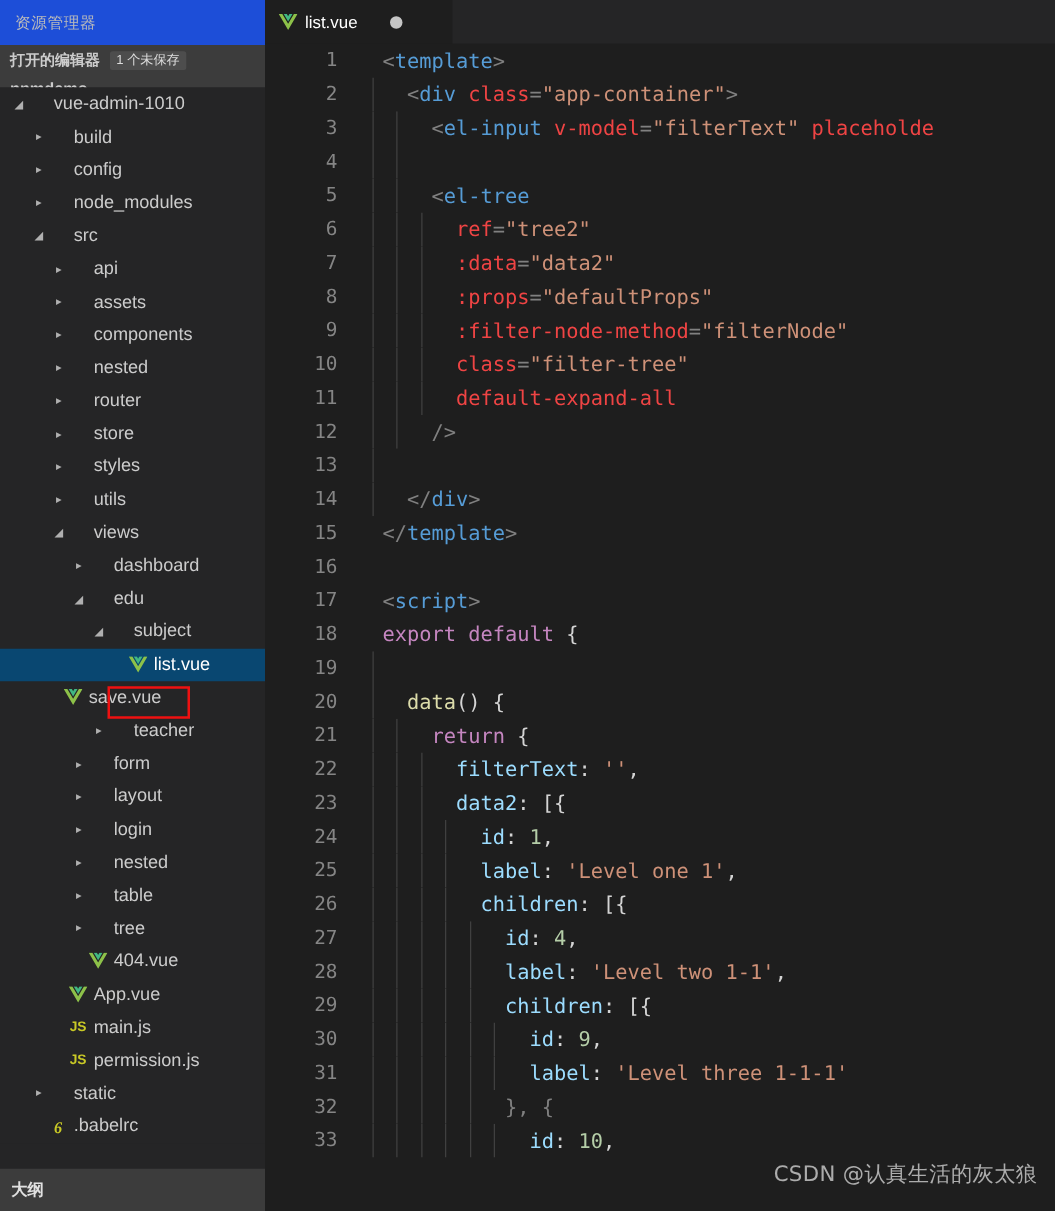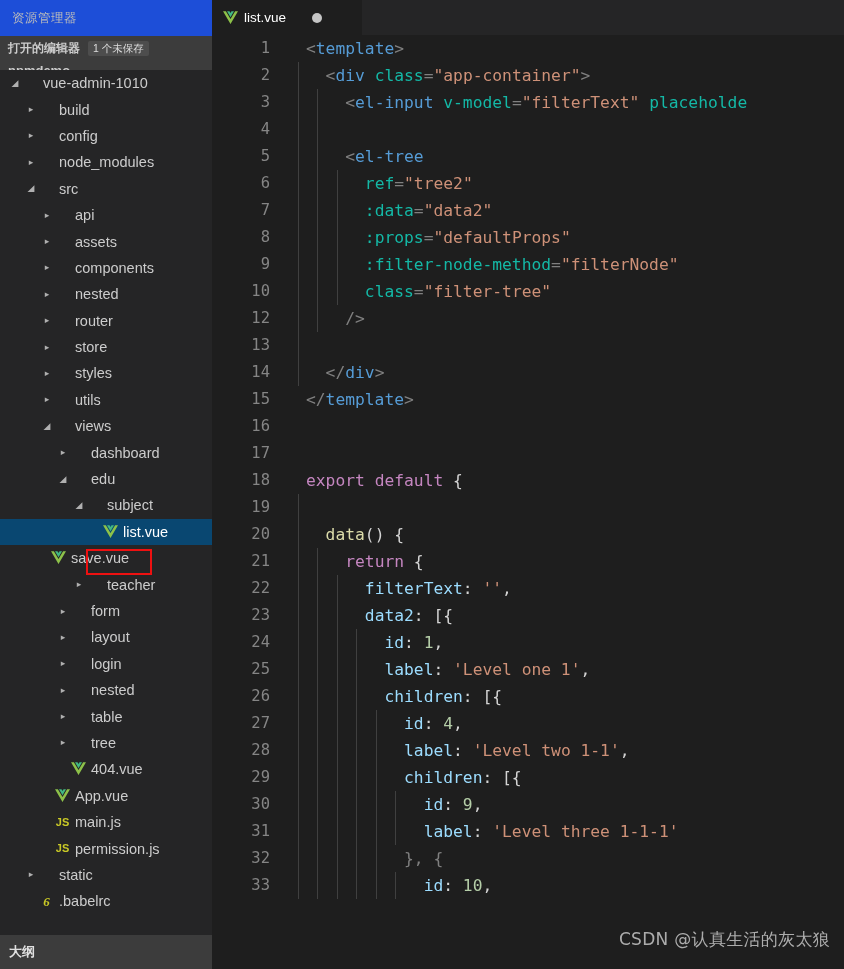--- a/index.html
+++ b/index.html
@@ -203,21 +203,21 @@
   .guides { position:absolute; left:0; top:0; bottom:0; width:100%; }
   .guide {
     position: absolute;
     top: 0; bottom: 0;
     width: 1px;
     background: #404040;
   }
 
   .t-tag   { color: #569cd6; }
   .t-punct { color: #808080; }
-  .t-attr  { color: #14b8a6; }
+  .t-attr  { color: #ef4444; }
   .t-str   { color: #ce9178; }
   .t-kw    { color: #c586c0; }
   .t-fn    { color: #dcdcaa; }
   .t-num   { color: #b5cea8; }
   .t-plain { color: #d4d4d4; }
   .t-prop  { color: #9cdcfe; }
 
   .watermark {
     position: absolute;
     right: 14px;
@@ -457,26 +457,27 @@
         <div class="line"><div class="lnum">1</div><div class="lcontent"><div class="guides"></div><span style="position: relative;"><span class="t-punct">&lt;</span><span class="t-tag">template</span><span class="t-punct">&gt;</span></span></div></div>
         <div class="line"><div class="lnum">2</div><div class="lcontent"><div class="guides"><div class="guide" style="left: 19.56px;"></div></div><span style="position: relative;"><span class="t-plain">  </span><span class="t-punct">&lt;</span><span class="t-tag">div</span><span class="t-plain"> </span><span class="t-attr">class</span><span class="t-punct">=</span><span class="t-str">"app-container"</span><span class="t-punct">&gt;</span></span></div></div>
         <div class="line"><div class="lnum">3</div><div class="lcontent"><div class="guides"><div class="guide" style="left: 19.56px;"></div><div class="guide" style="left: 39.12px;"></div></div><span style="position: relative;"><span class="t-plain">    </span><span class="t-punct">&lt;</span><span class="t-tag">el-input</span><span class="t-plain"> </span><span class="t-attr">v-model</span><span class="t-punct">=</span><span class="t-str">"filterText"</span><span class="t-plain"> </span><span class="t-attr">placeholde</span></span></div></div>
         <div class="line"><div class="lnum">4</div><div class="lcontent"><div class="guides"><div class="guide" style="left: 19.56px;"></div><div class="guide" style="left: 39.12px;"></div></div><span style="position: relative;"></span></div></div>
         <div class="line"><div class="lnum">5</div><div class="lcontent"><div class="guides"><div class="guide" style="left: 19.56px;"></div><div class="guide" style="left: 39.12px;"></div></div><span style="position: relative;"><span class="t-plain">    </span><span class="t-punct">&lt;</span><span class="t-tag">el-tree</span></span></div></div>
         <div class="line"><div class="lnum">6</div><div class="lcontent"><div class="guides"><div class="guide" style="left: 19.56px;"></div><div class="guide" style="left: 39.12px;"></div><div class="guide" style="left: 58.68px;"></div></div><span style="position: relative;"><span class="t-plain">      </span><span class="t-attr">ref</span><span class="t-punct">=</span><span class="t-str">"tree2"</span></span></div></div>
         <div class="line"><div class="lnum">7</div><div class="lcontent"><div class="guides"><div class="guide" style="left: 19.56px;"></div><div class="guide" style="left: 39.12px;"></div><div class="guide" style="left: 58.68px;"></div></div><span style="position: relative;"><span class="t-plain">      </span><span class="t-attr">:data</span><span class="t-punct">=</span><span class="t-str">"data2"</span></span></div></div>
         <div class="line"><div class="lnum">8</div><div class="lcontent"><div class="guides"><div class="guide" style="left: 19.56px;"></div><div class="guide" style="left: 39.12px;"></div><div class="guide" style="left: 58.68px;"></div></div><span style="position: relative;"><span class="t-plain">      </span><span class="t-attr">:props</span><span class="t-punct">=</span><span class="t-str">"defaultProps"</span></span></div></div>
         <div class="line"><div class="lnum">9</div><div class="lcontent"><div class="guides"><div class="guide" style="left: 19.56px;"></div><div class="guide" style="left: 39.12px;"></div><div class="guide" style="left: 58.68px;"></div></div><span style="position: relative;"><span class="t-plain">      </span><span class="t-attr">:filter-node-method</span><span class="t-punct">=</span><span class="t-str">"filterNode"</span></span></div></div>
         <div class="line"><div class="lnum">10</div><div class="lcontent"><div class="guides"><div class="guide" style="left: 19.56px;"></div><div class="guide" style="left: 39.12px;"></div><div class="guide" style="left: 58.68px;"></div></div><span style="position: relative;"><span class="t-plain">      </span><span class="t-attr">class</span><span class="t-punct">=</span><span class="t-str">"filter-tree"</span></span></div></div>
+        <div class="line"><div class="lnum">11</div><div class="lcontent"><div class="guides"><div class="guide" style="left: 19.56px;"></div><div class="guide" style="left: 39.12px;"></div><div class="guide" style="left: 58.68px;"></div></div><span style="position: relative;"><span class="t-plain">      </span><span class="t-attr">default-expand-all</span></span></div></div>
         <div class="line"><div class="lnum">12</div><div class="lcontent"><div class="guides"><div class="guide" style="left: 19.56px;"></div><div class="guide" style="left: 39.12px;"></div></div><span style="position: relative;"><span class="t-plain">    </span><span class="t-punct">/&gt;</span></span></div></div>
         <div class="line"><div class="lnum">13</div><div class="lcontent"><div class="guides"><div class="guide" style="left: 19.56px;"></div></div><span style="position: relative;"></span></div></div>
         <div class="line"><div class="lnum">14</div><div class="lcontent"><div class="guides"><div class="guide" style="left: 19.56px;"></div></div><span style="position: relative;"><span class="t-plain">  </span><span class="t-punct">&lt;/</span><span class="t-tag">div</span><span class="t-punct">&gt;</span></span></div></div>
         <div class="line"><div class="lnum">15</div><div class="lcontent"><div class="guides"></div><span style="position: relative;"><span class="t-punct">&lt;/</span><span class="t-tag">template</span><span class="t-punct">&gt;</span></span></div></div>
         <div class="line"><div class="lnum">16</div><div class="lcontent"><div class="guides"></div><span style="position: relative;"></span></div></div>
-        <div class="line"><div class="lnum">17</div></div>
+        <div class="line"><div class="lnum">17</div><div class="lcontent"><div class="guides"></div><span style="position: relative;"><span class="t-punct">&lt;</span><span class="t-tag">script</span><span class="t-punct">&gt;</span></span></div></div>
         <div class="line"><div class="lnum">18</div><div class="lcontent"><div class="guides"></div><span style="position: relative;"><span class="t-kw">export</span><span class="t-plain"> </span><span class="t-kw">default</span><span class="t-plain"> </span><span class="t-plain">{</span></span></div></div>
         <div class="line"><div class="lnum">19</div><div class="lcontent"><div class="guides"><div class="guide" style="left: 19.56px;"></div></div><span style="position: relative;"></span></div></div>
         <div class="line"><div class="lnum">20</div><div class="lcontent"><div class="guides"><div class="guide" style="left: 19.56px;"></div></div><span style="position: relative;"><span class="t-plain">  </span><span class="t-fn">data</span><span class="t-plain">() {</span></span></div></div>
         <div class="line"><div class="lnum">21</div><div class="lcontent"><div class="guides"><div class="guide" style="left: 19.56px;"></div><div class="guide" style="left: 39.12px;"></div></div><span style="position: relative;"><span class="t-plain">    </span><span class="t-kw">return</span><span class="t-plain"> {</span></span></div></div>
         <div class="line"><div class="lnum">22</div><div class="lcontent"><div class="guides"><div class="guide" style="left: 19.56px;"></div><div class="guide" style="left: 39.12px;"></div><div class="guide" style="left: 58.68px;"></div></div><span style="position: relative;"><span class="t-plain">      </span><span class="t-prop">filterText</span><span class="t-plain">: </span><span class="t-str">''</span><span class="t-plain">,</span></span></div></div>
         <div class="line"><div class="lnum">23</div><div class="lcontent"><div class="guides"><div class="guide" style="left: 19.56px;"></div><div class="guide" style="left: 39.12px;"></div><div class="guide" style="left: 58.68px;"></div></div><span style="position: relative;"><span class="t-plain">      </span><span class="t-prop">data2</span><span class="t-plain">: [{</span></span></div></div>
         <div class="line"><div class="lnum">24</div><div class="lcontent"><div class="guides"><div class="guide" style="left: 19.56px;"></div><div class="guide" style="left: 39.12px;"></div><div class="guide" style="left: 58.68px;"></div><div class="guide" style="left: 78.24px;"></div></div><span style="position: relative;"><span class="t-plain">        </span><span class="t-prop">id</span><span class="t-plain">: </span><span class="t-num">1</span><span class="t-plain">,</span></span></div></div>
         <div class="line"><div class="lnum">25</div><div class="lcontent"><div class="guides"><div class="guide" style="left: 19.56px;"></div><div class="guide" style="left: 39.12px;"></div><div class="guide" style="left: 58.68px;"></div><div class="guide" style="left: 78.24px;"></div></div><span style="position: relative;"><span class="t-plain">        </span><span class="t-prop">label</span><span class="t-plain">: </span><span class="t-str">'Level one 1'</span><span class="t-plain">,</span></span></div></div>
         <div class="line"><div class="lnum">26</div><div class="lcontent"><div class="guides"><div class="guide" style="left: 19.56px;"></div><div class="guide" style="left: 39.12px;"></div><div class="guide" style="left: 58.68px;"></div><div class="guide" style="left: 78.24px;"></div></div><span style="position: relative;"><span class="t-plain">        </span><span class="t-prop">children</span><span class="t-plain">: [{</span></span></div></div>
         <div class="line"><div class="lnum">27</div><div class="lcontent"><div class="guides"><div class="guide" style="left: 19.56px;"></div><div class="guide" style="left: 39.12px;"></div><div class="guide" style="left: 58.68px;"></div><div class="guide" style="left: 78.24px;"></div><div class="guide" style="left: 97.8px;"></div></div><span style="position: relative;"><span class="t-plain">          </span><span class="t-prop">id</span><span class="t-plain">: </span><span class="t-num">4</span><span class="t-plain">,</span></span></div></div>

